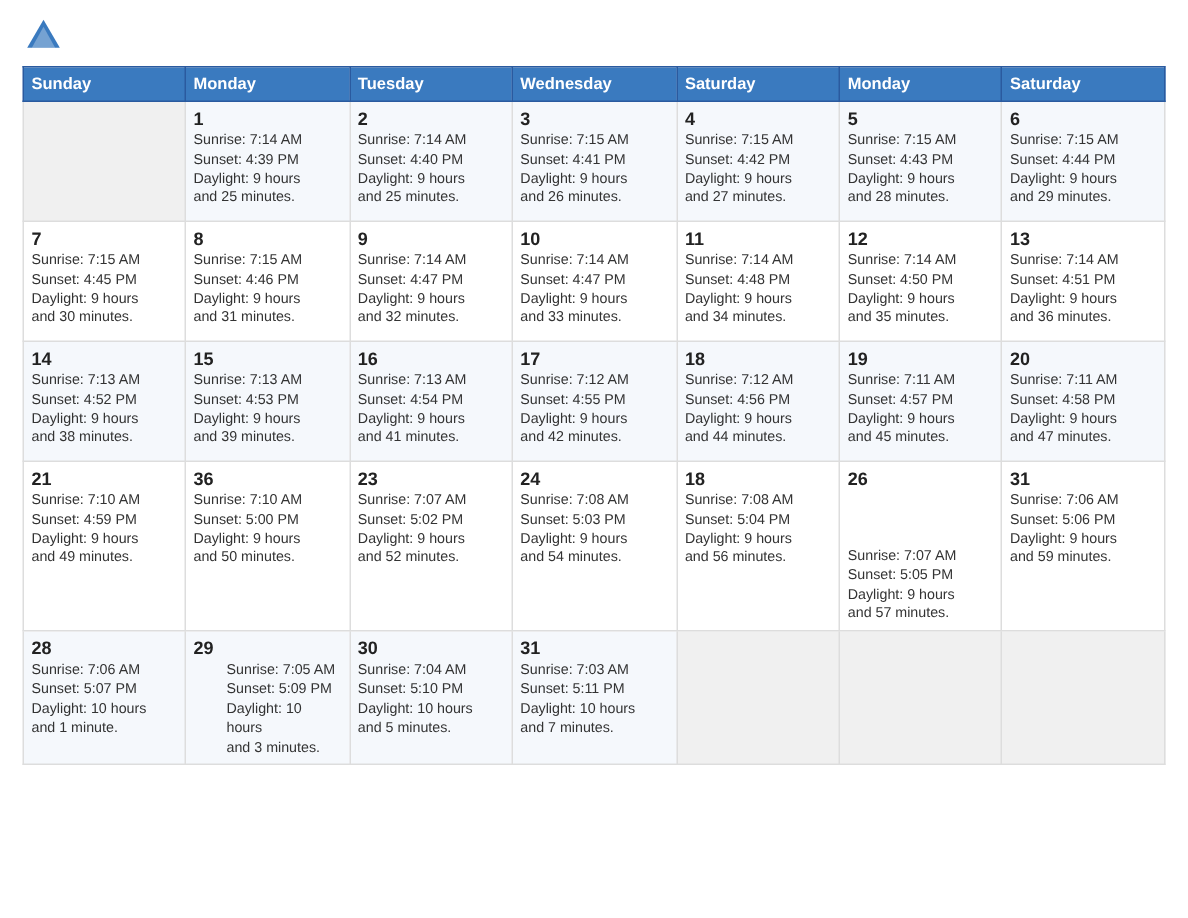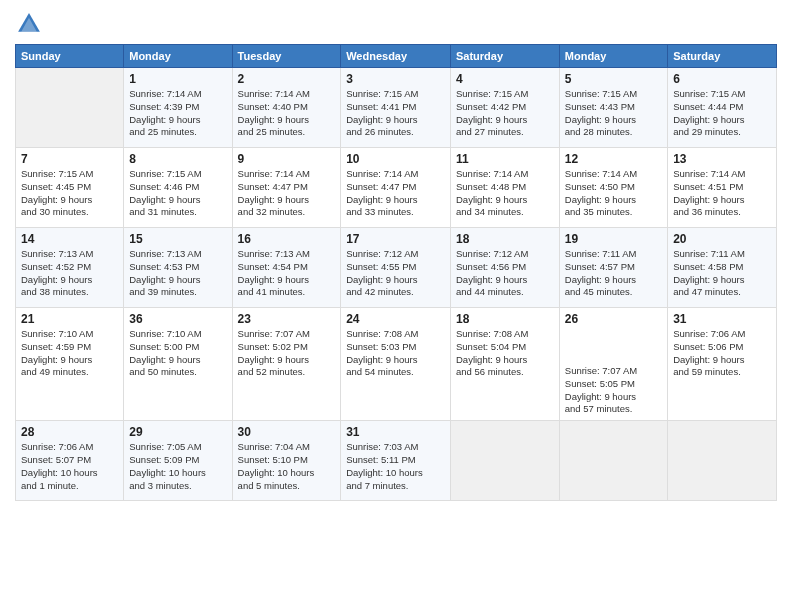--- a/index.html
+++ b/index.html
@@ -327,21 +327,21 @@
         <tr>
           <td>
             <span class="day-num">28</span>
             <div class="day-info" style="white-space: pre-line;">Sunrise: 7:06 AM
 Sunset: 5:07 PM
 Daylight: 10 hours
 and 1 minute.</div>
           </td>
           <td>
             <span class="day-num">29</span>
-            <div class="day-info" style="white-space: pre-line;">Sunrise: 7:05 AM
+            <div class="day-info" style="white-space: pre-line; margin-left: 22px;">Sunrise: 7:05 AM
 Sunset: 5:09 PM
 Daylight: 10 hours
 and 3 minutes.</div>
           </td>
           <td>
             <span class="day-num">30</span>
             <div class="day-info" style="white-space: pre-line;">Sunrise: 7:04 AM
 Sunset: 5:10 PM
 Daylight: 10 hours
 and 5 minutes.</div>

